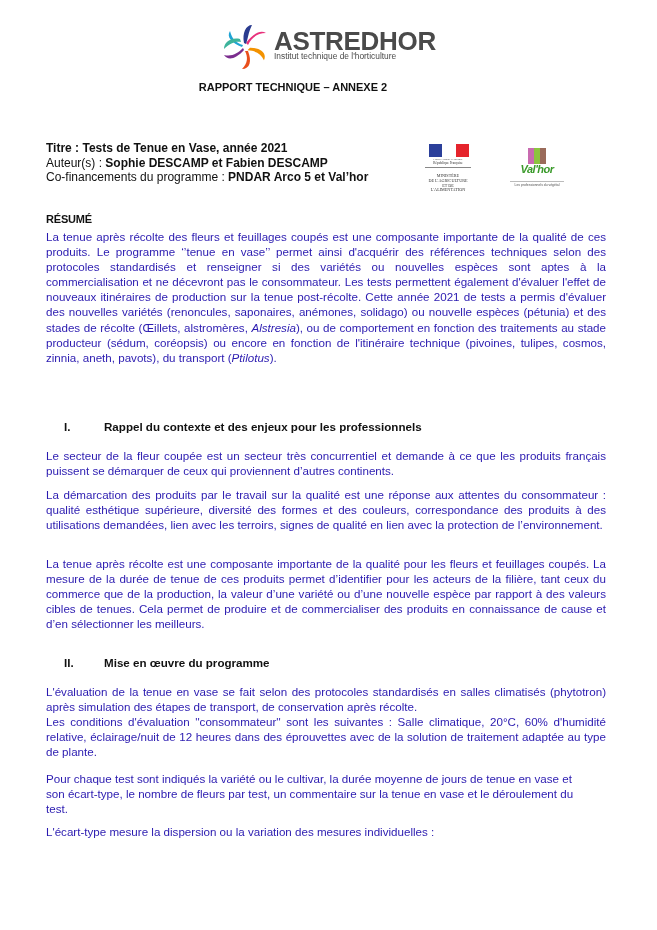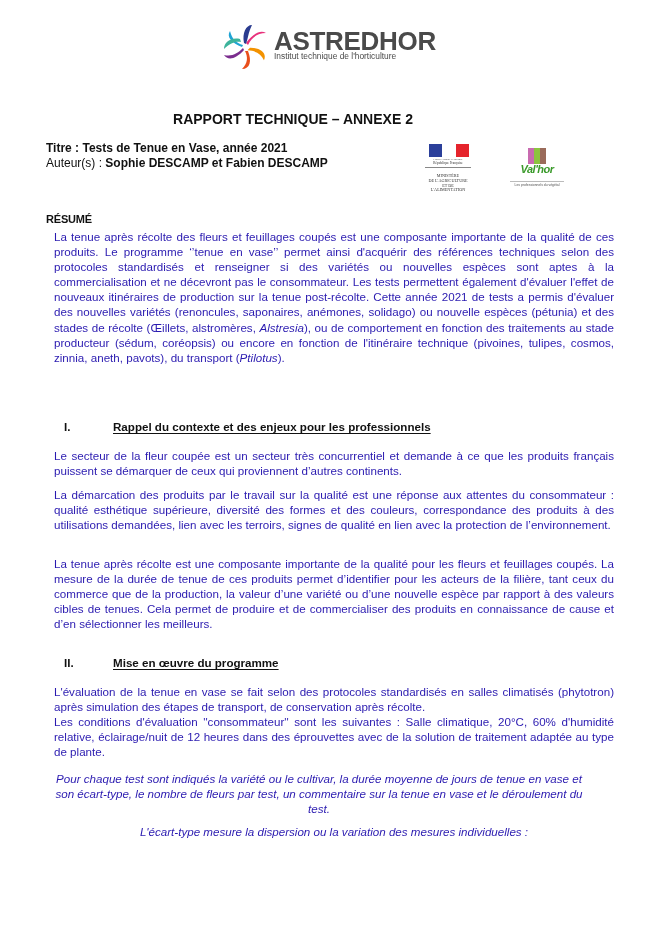--- a/index.html
+++ b/index.html
@@ -4,37 +4,37 @@
 <style>
   html, body { margin: 0; padding: 0; background: #ffffff; }
   body { width: 657px; height: 930px; position: relative; overflow: hidden; font-family: "Liberation Sans", sans-serif; }
   .abs { position: absolute; }
 
   
   .logo { left: 222px; top: 22px; width: 190px; height: 50px; }
   .logo-name { position: absolute; left: 52px; top: 4px; font-family: "Liberation Sans", sans-serif; font-weight: bold; font-size: 26px; color: #4a4a4a; letter-spacing: -0.3px; }
   .logo-sub { position: absolute; left: 52px; top: 29px; font-family: "Liberation Sans", sans-serif; font-size: 8.4px; color: #4a4a4a; white-space: nowrap; }
 
-  .report-heading { left: 0; width: 586px; top: 111px; text-align: center; font-family: "Liberation Sans", sans-serif; font-weight: bold; font-size: 14px; color: #111; }
+  .report-heading { left: 0; width: 586px; top: 81px; text-align: center; font-family: "Liberation Sans", sans-serif; font-weight: bold; font-size: 11px; color: #111; }
 
   .meta { left: 46px; top: 141px; font-family: "Liberation Sans", sans-serif; font-size: 12px; color: #111; line-height: 14.6px; }
   .meta b { font-weight: bold; }
 
   .ministere { left: 417px; top: 142px; width: 62px; height: 62px; }
   .valhor { left: 506px; top: 142px; width: 60px; height: 60px; }
 
   .resume-title { left: 46px; top: 213px; font-family: "Liberation Sans", sans-serif; font-weight: bold; font-size: 11px; color: #111; letter-spacing: -0.2px; }
 
-  .para { left: 46px; width: 560px; font-family: "Liberation Sans", sans-serif; font-size: 11.6px; line-height: 15.1px; color: #2a1ab0; text-align: justify; margin-left: 8px; }
+  .para { left: 46px; width: 560px; font-family: "Liberation Sans", sans-serif; font-size: 11.6px; line-height: 15.1px; color: #2a1ab0; text-align: justify; }
   .para i { font-style: italic; }
-  .para.left { text-align: center; font-style: italic; }
+  .para.left { text-align: left; }
 
   .section { left: 64px; font-family: "Liberation Sans", sans-serif; font-weight: bold; font-size: 11.6px; color: #111; }
   .section .num { display: inline-block; width: 40px; }
-  .section .title { text-decoration: underline; text-underline-offset: 2px; margin-left: 9px; }
+  .section .title { text-underline-offset: 2px; }
 </style>
 </head>
 <body>
 
 <div class="abs logo">
   <svg width="50" height="50" viewBox="0 0 50 50" style="position:absolute;left:0;top:0;">
     <g transform="translate(24,25)">
       <path d="M0,-4 C6,-12 14,-18 20,-14 C12,-14 6,-10 2,-2 Z" fill="#e8327c"></path>
       <path d="M4,0 C14,-2 22,2 20,10 C16,4 10,2 2,3 Z" fill="#f39200" transform="rotate(10)"></path>
       <path d="M2,4 C6,14 4,22 -4,22 C2,16 2,10 -1,4 Z" fill="#e94e1b"></path>
@@ -46,20 +46,21 @@
   </svg>
   <div class="logo-name">ASTREDHOR</div>
   <div class="logo-sub">Institut technique de l'horticulture</div>
 </div>
 
 <div class="abs report-heading">RAPPORT TECHNIQUE – ANNEXE 2</div>
 
 <div class="abs meta">
   <div><b>Titre : </b><b>Tests de Tenue en Vase, année 2021</b></div>
   <div><span>Auteur(s) : </span><b>Sophie DESCAMP et Fabien DESCAMP</b></div>
+  <div><span>Co-financements du programme : </span><b>PNDAR Arco 5 et Val’hor</b></div>
 </div>
 
 <div class="abs ministere">
   <div style="position:absolute;left:12px;top:2px;width:40px;height:13px;display:flex;">
     <div style="flex:1;background:#2b3f9a;"></div>
     <div style="flex:1;background:#ffffff;"></div>
     <div style="flex:1;background:#e5242c;"></div>
   </div>
   <div style="position:absolute;left:0;width:62px;top:16px;text-align:center;font-family:'Liberation Serif',serif;font-size:2.6px;color:#333;">Liberté • Égalité • Fraternité</div>
   <div style="position:absolute;left:0;width:62px;top:19px;text-align:center;font-family:'Liberation Serif',serif;font-size:3.4px;color:#333;">République Française</div>

